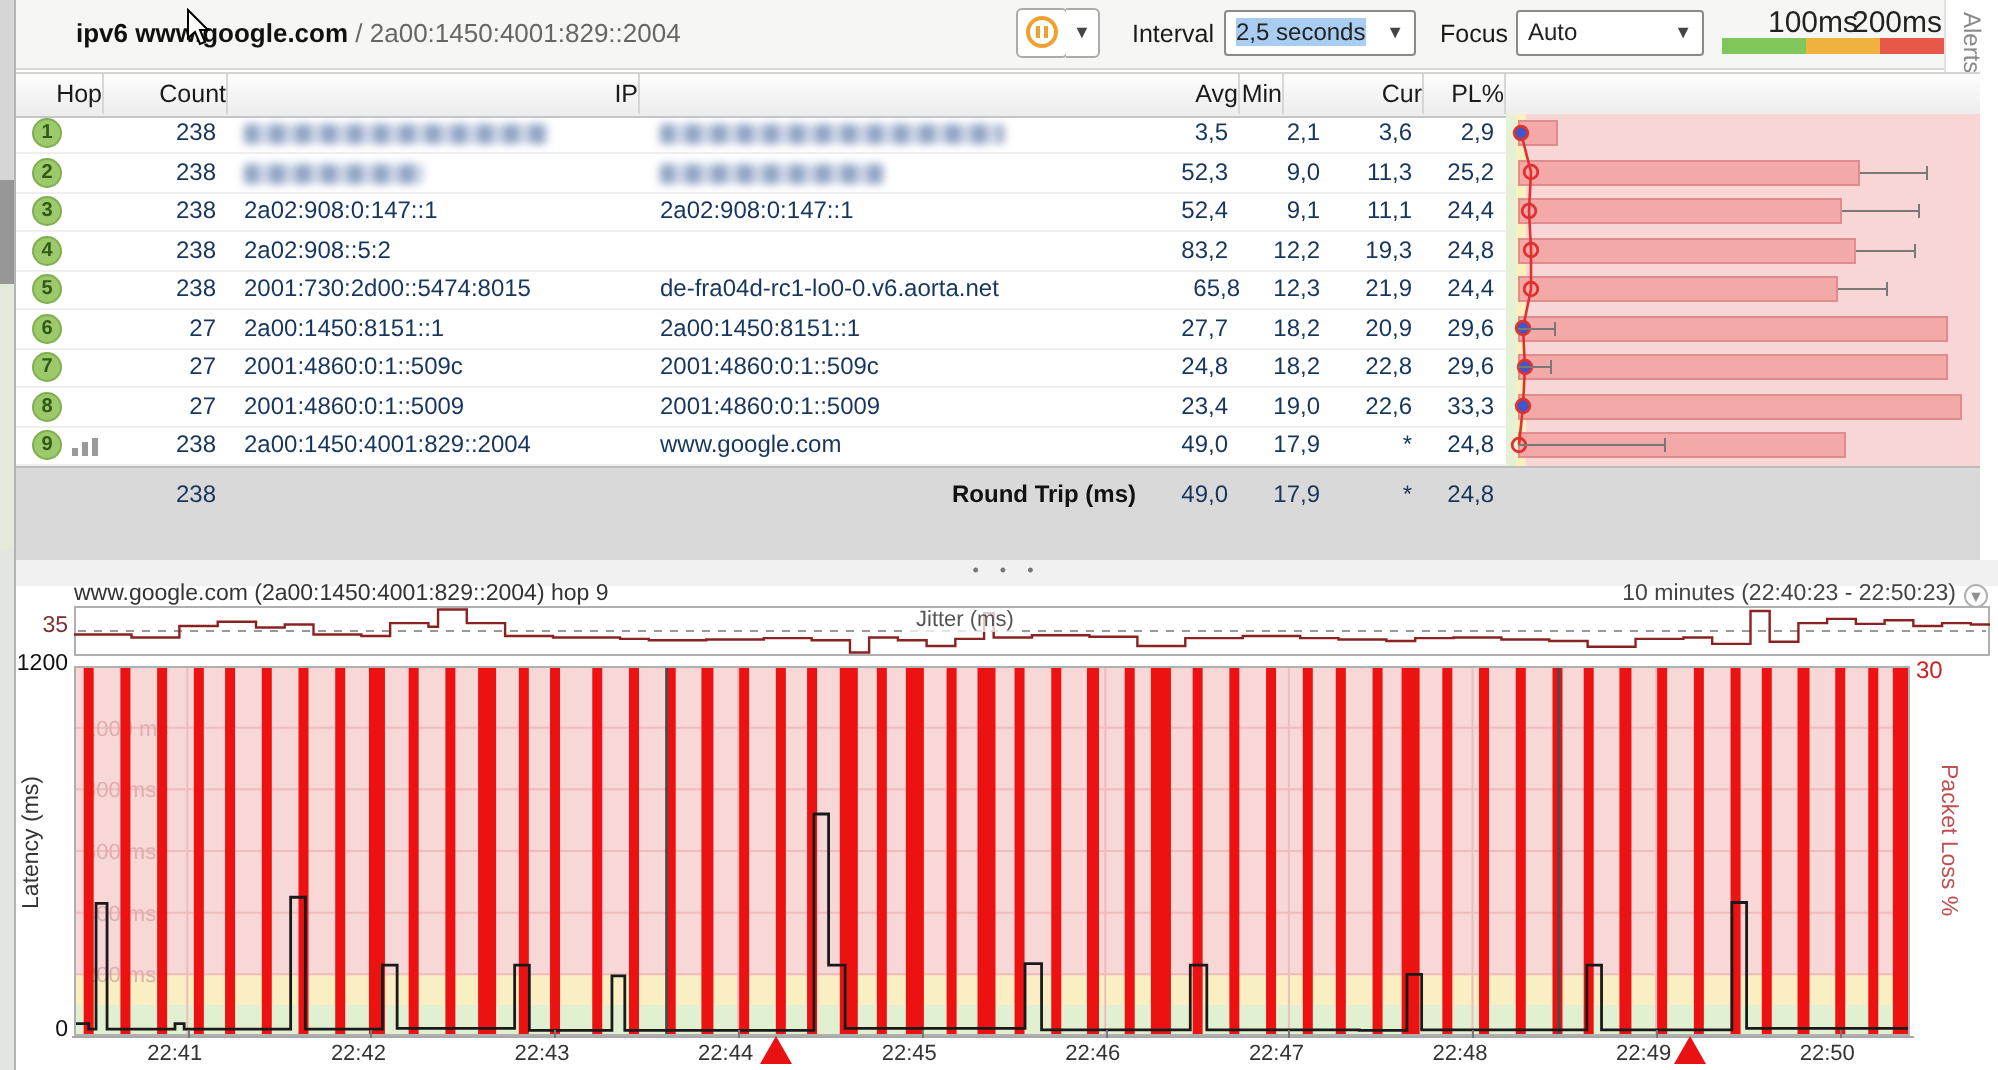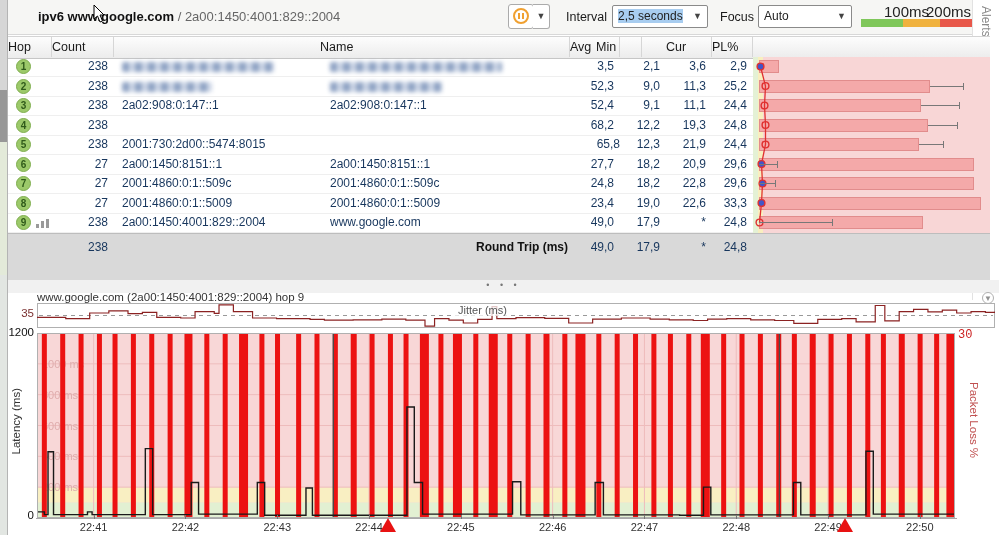--- a/index.html
+++ b/index.html
@@ -26,21 +26,21 @@
   .select .arr{position:absolute;right:5px;top:0;font-size:9px;color:#444;line-height:21px;}
   .hl{background:#a8cdf0;}
   .legendbar{position:absolute;left:853px;top:19px;width:113px;height:8px;display:flex;}
   .legendbar div{height:8px;}
   .legendlbl{position:absolute;top:3px;font-size:15px;color:#222;}
   .alerts{position:absolute;left:972px;top:0;width:27px;height:300px;background:#fff;border-left:1px solid #e2e2e2;}
   .alerts span{position:absolute;left:6px;top:6px;writing-mode:vertical-rl;font-size:12px;color:#8a8a8a;}
   
   .thead{position:absolute;left:8px;top:36px;width:982px;height:21px;background:linear-gradient(#fdfdfd,#ececec);
          border-top:1px solid #d4d4d4;border-bottom:1px solid #c6c6c6;font-size:12.5px;color:#1a1a1a;}
-  .hc{position:absolute;top:0;height:20px;line-height:20px;text-align:left;border-right:1px solid #d6d6d6;box-sizing:border-box;}
+  .hc{position:absolute;top:0;height:20px;line-height:20px;text-align:right;border-right:1px solid #d6d6d6;box-sizing:border-box;}
   .lat-head{position:absolute;left:745px;top:0;width:237px;height:20px;
             background:linear-gradient(90deg,#dff0cf 0 5px,#f8eebb 5px 10px,#f7d0d0 10px 100%);}
   .lat-head .l{position:absolute;left:4px;top:0;line-height:20px;font-size:11.5px;color:#222;}
   .lat-head .c{position:absolute;left:0;width:100%;text-align:center;line-height:20px;color:#111;}
   .lat-head .r{position:absolute;right:4px;top:0;line-height:20px;font-size:11.5px;color:#222;}
   .tbody{position:absolute;left:8px;top:57px;width:982px;height:176px;}
   .row{position:absolute;left:0;width:982px;height:19.5px;}
   .rowline{position:absolute;left:0;top:19px;width:745px;height:1px;background:#efefef;}
   .hopbadge{position:absolute;left:8px;top:2px;width:15px;height:15px;border-radius:50%;background:#9cc96a;border:1px solid #7fae4e;
             box-sizing:border-box;color:#2f5a1a;font-size:10px;font-weight:bold;text-align:center;line-height:13px;}
@@ -64,24 +64,24 @@
   
   .tl-title{position:absolute;left:37px;top:291px;font-size:11.5px;color:#333;}
   .tl-range{position:absolute;left:600px;top:291px;width:378px;text-align:right;font-size:11.5px;color:#444;}
   .chev{position:absolute;left:982px;top:292px;width:12px;height:12px;border:1px solid #b0b0b0;border-radius:50%;
         color:#909090;font-size:8px;text-align:center;line-height:11px;box-sizing:border-box;}
   .jitter-axis{position:absolute;left:12px;top:307px;width:22px;text-align:right;font-size:11.5px;color:#7a3030;}
   .jitter-label{position:absolute;left:455px;top:304px;font-size:11px;color:#555;background:rgba(255,255,255,.75);padding:0 3px;}
   .ylab-top{position:absolute;left:4px;top:326px;width:30px;text-align:right;font-size:11.5px;color:#111;}
   .ylab-bot{position:absolute;left:4px;top:509px;width:30px;text-align:right;font-size:11.5px;color:#111;}
   .yaxis-name{position:absolute;left:10px;top:388px;writing-mode:vertical-rl;transform:rotate(180deg);font-size:11.5px;color:#333;}
-  .r30{position:absolute;left:958px;top:328px;font-size:12px;color:#cc2222;font-family:Liberation Mono, monospace;}
+  .r30{position:absolute;left:958px;top:328px;font-size:12px;color:#cc2222;}
   .raxis-name{position:absolute;left:968px;top:382px;writing-mode:vertical-rl;font-size:11.5px;color:#c05050;}
   .xaxisline{position:absolute;left:36px;top:518px;width:921px;height:1px;background:#a8a8a8;}
-  .xlab{position:absolute;top:521px;width:40px;text-align:center;font-size:11px;color:#333;}
+  .xlab{position:absolute;top:521px;width:40px;font-size:11px;color:#333;}
   .xtick{position:absolute;top:515px;width:1px;height:4px;background:#777;}
   .marker-tri{position:absolute;top:518px;width:0;height:0;border-left:8px solid transparent;border-right:8px solid transparent;border-bottom:14px solid #e81212;}
   svg{display:block;}
   .cursor{position:absolute;left:84px;top:4px;width:14px;height:20px;pointer-events:none;}
 </style>
 </head>
 <body>
 
 <div class="screen">
 
@@ -122,21 +122,21 @@
     </div>
   </div>
 
   <div class="alerts">
     <span>Alerts</span>
   </div>
 
   <div class="thead">
     <div class="hc" style="left:0;width:44px">Hop</div>
     <div class="hc" style="left:44px;width:62px">Count</div>
-    <div class="hc" style="left:312px;width:250px">Name</div>
+    <div class="hc" style="left:106px;width:206px">IP</div>
     <div class="hc" style="left:562px;width:50px">Avg</div>
     <div class="hc" style="left:588px;width:46px">Min</div>
     <div class="hc" style="left:658px;width:46px">Cur</div>
     <div class="hc" style="left:704px;width:41px">PL%</div>
   </div>
 
   <div class="tbody" id="tbody">
       <div class="row" style="top:0px">
         <div class="rowline"></div>
         <div class="hopbadge">1</div>
@@ -180,35 +180,37 @@
         <div class="latcell">
           <div class="whisker" style="left:6px;width:199.8px"></div>
           <div class="wtick" style="left:205.8px"></div>
           <div class="lbar" style="width:162.06px"></div>
         </div>
       </div>
       <div class="row" style="top:58.5px">
         <div class="rowline"></div>
         <div class="hopbadge">4</div>
         <div class="cell num" style="left:44px;width:56px">238</div>
-        <div class="cell num" style="left:562px;width:44px">68,2</div>
+        <div class="cell" style="left:114px;width:196px">2a02:908::5:2</div>
+        <div class="cell num" style="left:562px;width:44px">83,2</div>
         <div class="cell num" style="left:612px;width:40px">12,2</div>
         <div class="cell num" style="left:658px;width:40px">19,3</div>
         <div class="cell num" style="left:704px;width:35px">24,8</div>
         <div class="latcell">
           <div class="whisker" style="left:6px;width:197.58px"></div>
           <div class="wtick" style="left:203.58px"></div>
           <div class="lbar" style="width:168.72px"></div>
         </div>
       </div>
       <div class="row" style="top:78px">
         <div class="rowline"></div>
         <div class="hopbadge">5</div>
         <div class="cell num" style="left:44px;width:56px">238</div>
         <div class="cell" style="left:114px;width:196px">2001:730:2d00::5474:8015</div>
+        <div class="cell" style="left:322px;width:238px">de-fra04d-rc1-lo0-0.v6.aorta.net</div>
         <div class="cell num" style="left:568px;width:44px">65,8</div>
         <div class="cell num" style="left:612px;width:40px">12,3</div>
         <div class="cell num" style="left:658px;width:40px">21,9</div>
         <div class="cell num" style="left:704px;width:35px">24,4</div>
         <div class="latcell">
           <div class="whisker" style="left:6px;width:184.26px"></div>
           <div class="wtick" style="left:190.26px"></div>
           <div class="lbar" style="width:159.84px"></div>
         </div>
       </div>
@@ -298,20 +300,21 @@
     <div class="cell lbl num" style="left:412px;width:148px">Round Trip (ms)</div>
     <div class="cell num" style="left:562px;width:44px">49,0</div>
     <div class="cell num" style="left:612px;width:40px">17,9</div>
     <div class="cell num" style="left:658px;width:40px">*</div>
     <div class="cell num" style="left:704px;width:35px">24,8</div>
   </div>
 
   <div class="splitter"><span>• • •</span></div>
 
   <div class="tl-title">www.google.com (2a00:1450:4001:829::2004) hop 9</div>
+  <div class="tl-range">10 minutes (22:40:23 - 22:50:23)</div>
   <div class="chev">▼</div>
 
   <div class="jitter-axis">35</div>
   <svg class="abs" id="jitter-svg" style="left:37px;top:303px" width="958" height="25" viewBox="0 0 958 25">
       <rect x="0.5" y="0.5" width="957" height="24" fill="#fff" stroke="#b0b0b0"></rect>
       <line x1="2" y1="12.5" x2="956" y2="12.5" stroke="#999" stroke-dasharray="4,4"></line>
       <path d="M0,14.285714285714286H28.74V15.714285714285714H52.69V10H71.85V7.857142857142858H91.01V10.714285714285715H105.38V9.285714285714286H119.75V14.285714285714286H143.7V15H158.07000000000002V8.571428571428573H177.23V10.357142857142856H182.02V1.7857142857142847H196.39V8.571428571428573H215.55V15H239.5V15.714285714285714H273.03V16.42857142857143H287.4V17.142857142857142H316.14000000000004V16.785714285714285H344.88V16.07142857142857H368.83V17.142857142857142H387.99V23.214285714285715H397.57V15.714285714285714H411.94V17.142857142857142H426.31V20H440.68V16.42857142857143H455.04999999999995V3.571428571428573H459.84V15.714285714285714H479V14.642857142857142H507.74V15.357142857142856H531.69V20H555.64V16.07142857142857H584.38V15H613.12V16.07142857142857H632.2800000000001V16.785714285714285H656.23V17.5H670.5999999999999V16.07142857142857H689.76V15.714285714285714H713.71V16.785714285714285H737.66V17.5H756.82V20.357142857142858H780.77V16.42857142857143H804.7199999999999V15.714285714285714H819.09V18.92857142857143H838.25V2.5H847.83V17.857142857142858H862.2V8.571428571428573H876.57V6.428571428571427H890.94V8.928571428571427H905.31V7.142857142857142H919.68V10H934.05V8.571428571428573H948.42V9.285714285714286H958V8.571428571428573H958" fill="none" stroke="#8b2222" stroke-width="1.2"></path>
     </svg>
   <div class="jitter-label">Jitter (ms)</div>
 

